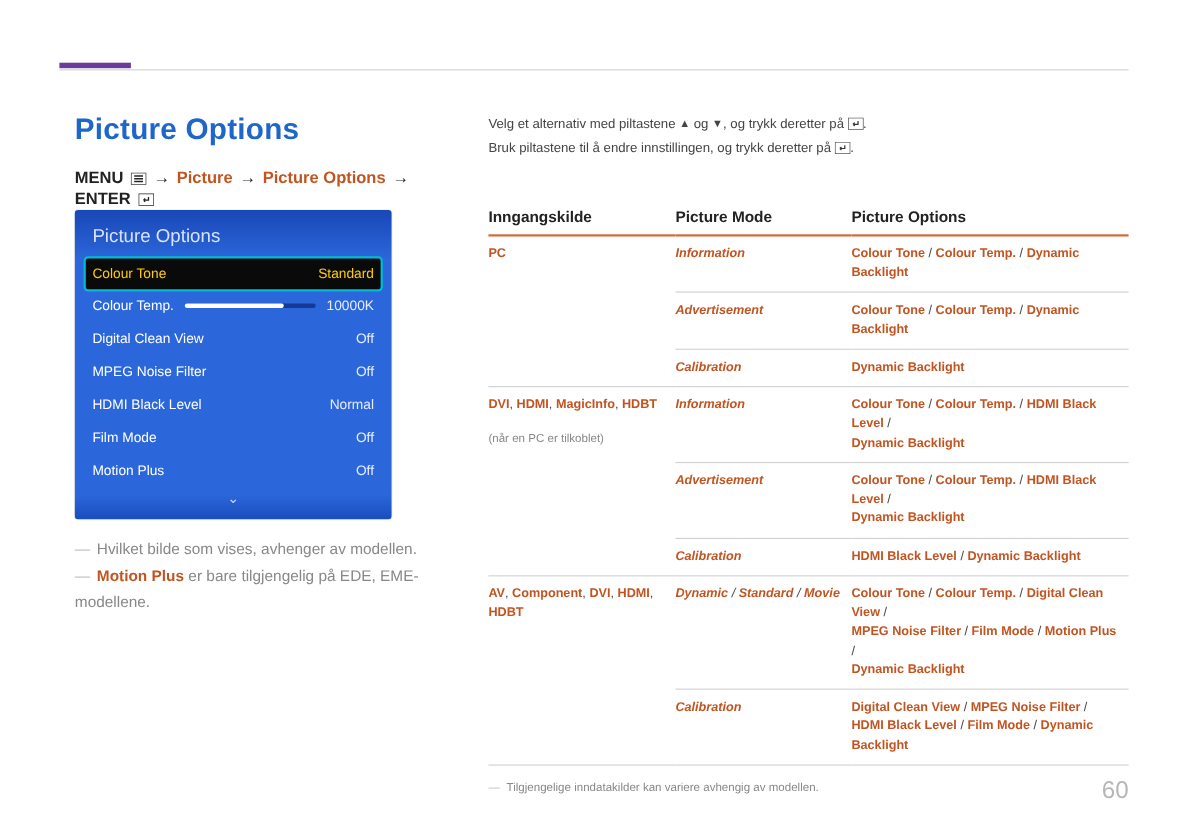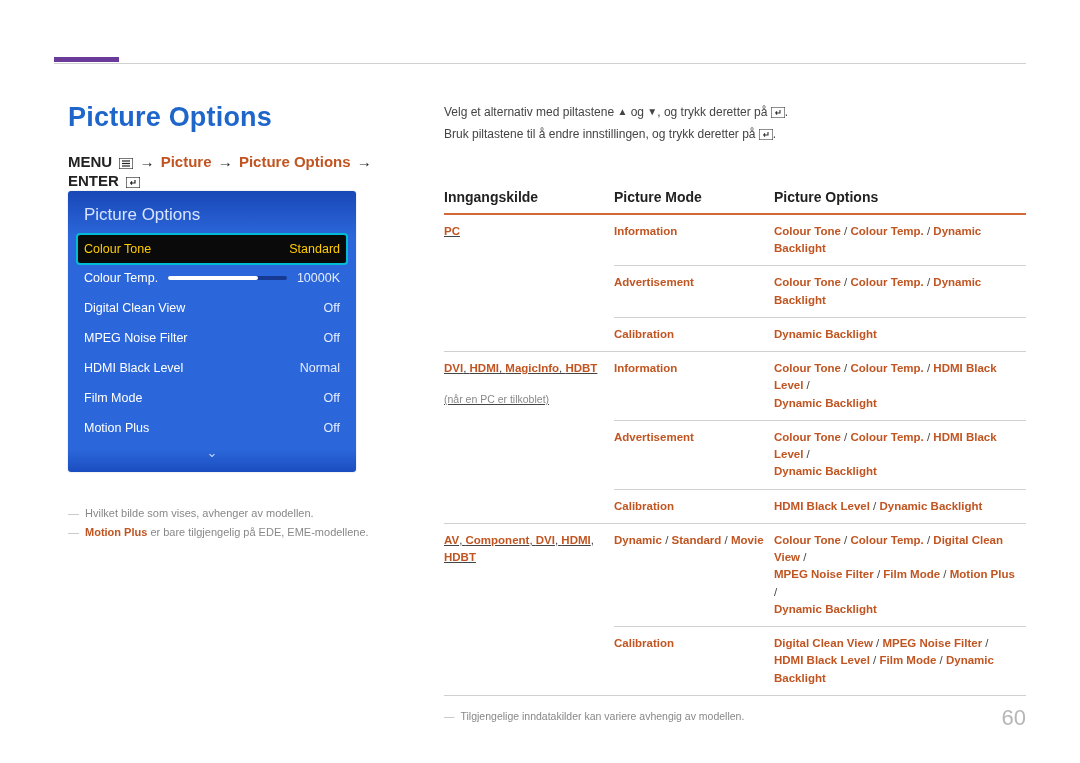--- a/index.html
+++ b/index.html
@@ -123,22 +123,22 @@
     background:#fff;
     border-radius:2px;
   }
   .osd .chev{
     text-align:center;
     color:#c8d6ff;
     font-size:13px;
     padding-top:2px;
   }
   .osd-notes{
-    margin-top:32px;
-    font-size:11px;
+    margin-top:16px;
+    font-size:14px;
     color:var(--lightgray);
     line-height:1.7;
   }
   .osd-notes .dash{color:#bbb;margin-right:6px;}
   .osd-notes .orange{color:var(--orange2);font-weight:600;}
 
   
   .intro{
     font-size:12px;
     line-height:1.7;
@@ -161,25 +161,25 @@
     padding:0 6px 8px 0;
     border-bottom:2px solid var(--orange);
   }
   .tbl td{
     vertical-align:top;
     padding:8px 10px 8px 0;
     border-bottom:1px solid var(--thinrule);
     line-height:1.5;
   }
   .tbl td:first-child{width:160px;}
-  .tbl td:nth-child(2){width:150px;}
+  .tbl td:nth-child(2){width:150px;font-style:italic;}
   .tbl .or{color:var(--orange2);font-weight:600;}
   .tbl .sl{color:#444;}
   .tbl .sub{color:var(--lightgray);font-weight:400;font-size:10.5px;display:block;margin-top:15px;}
-  .tbl .nb{border-bottom:none;text-decoration:underline;}
+  .tbl .nb{border-bottom:none;}
 
   .foot-note{
     font-size:10.5px;
     color:var(--lightgray);
     margin-top:14px;
   }
   .foot-note .dash{color:#bbb;margin-right:6px;}
 
   .page-num{
     position:absolute;

